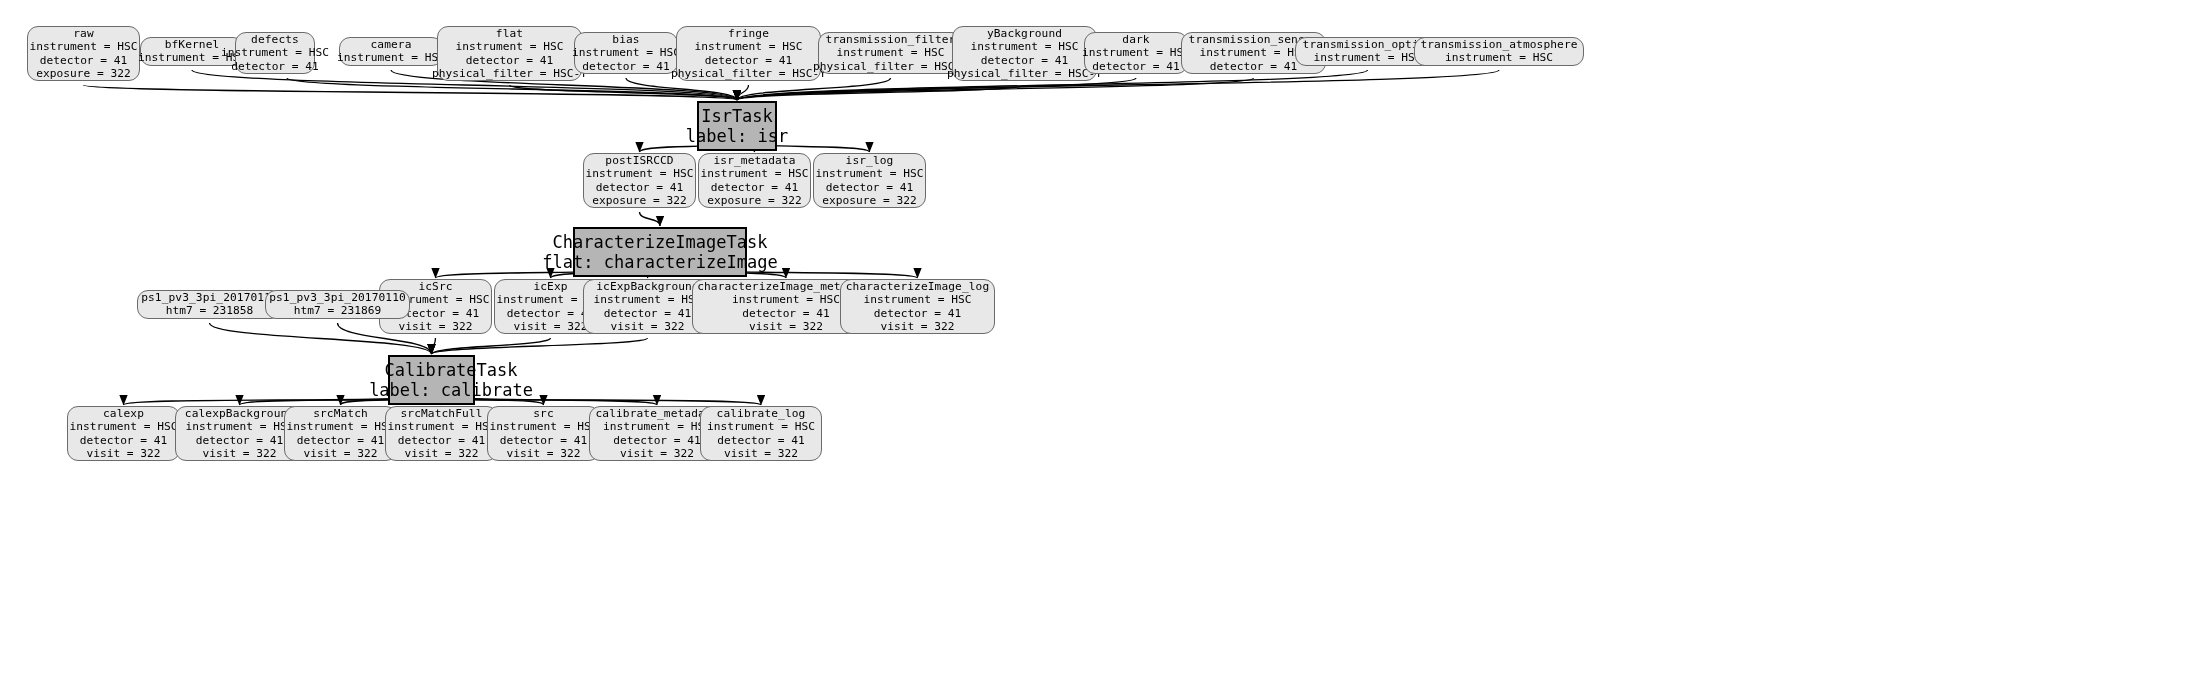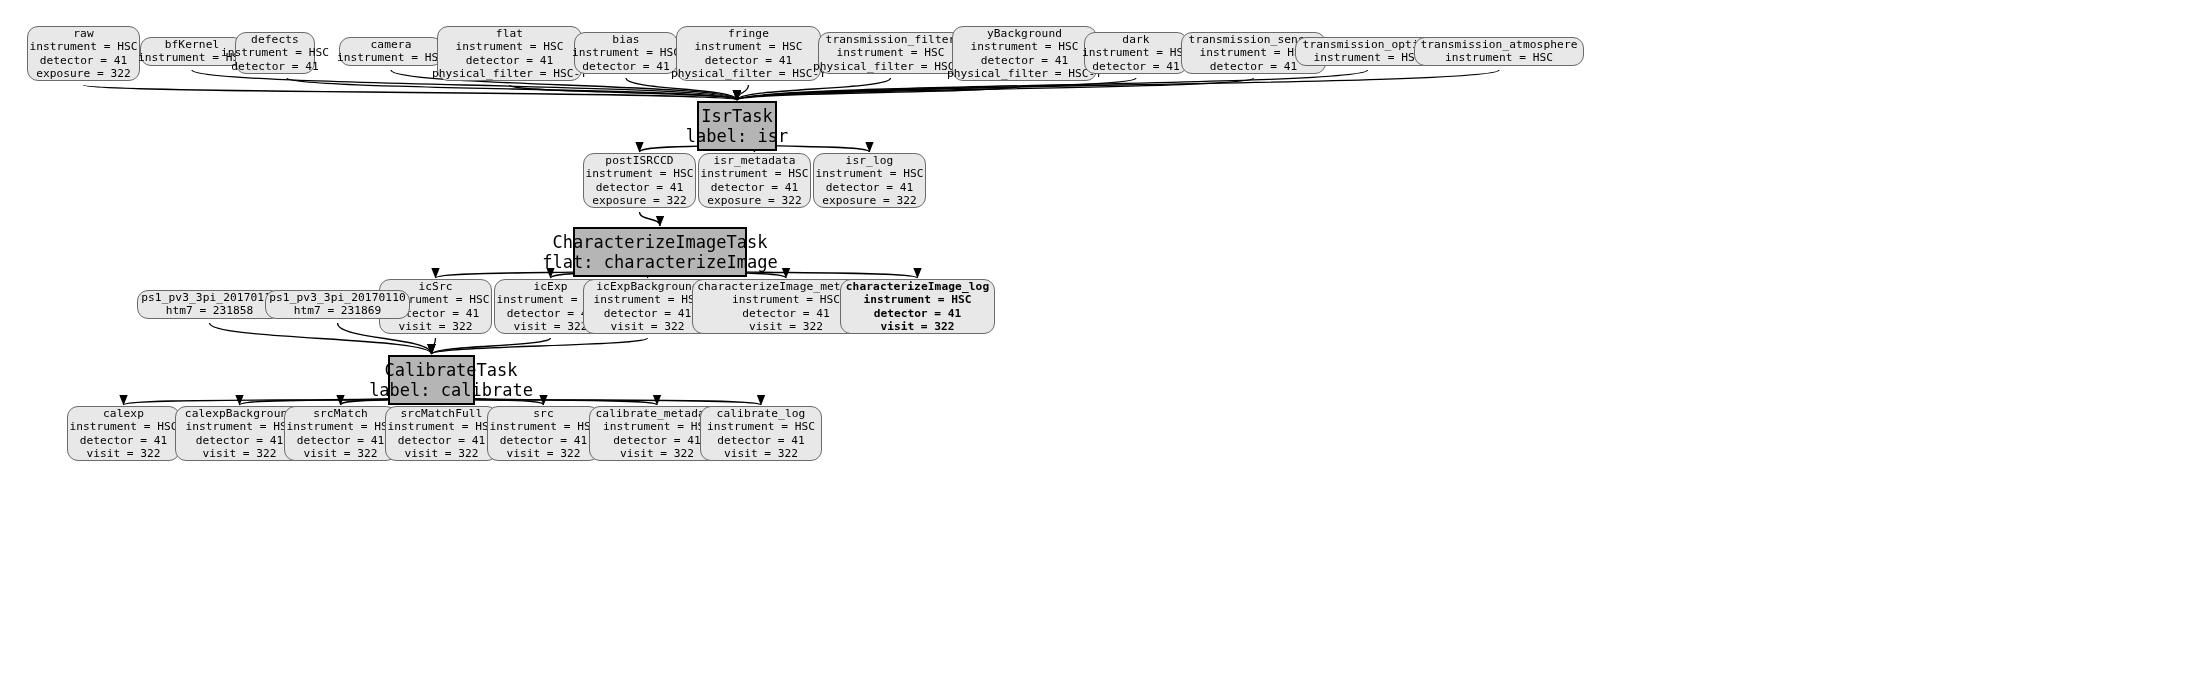--- a/index.html
+++ b/index.html
@@ -237,21 +237,21 @@
     <span class="ln">visit = 322</span>
   </div>
 
   <div class="node dataset" style="left:692px; top:279px; width:188px;">
     <span class="ln title">characterizeImage_metadata</span>
     <span class="ln">instrument = HSC</span>
     <span class="ln">detector = 41</span>
     <span class="ln">visit = 322</span>
   </div>
 
-  <div class="node dataset" style="left:840px; top:279px; width:155px;font-weight:bold;">
+  <div class="node dataset" style="left:840px; top:279px; width:155px;">
     <span class="ln title">characterizeImage_log</span>
     <span class="ln">instrument = HSC</span>
     <span class="ln">detector = 41</span>
     <span class="ln">visit = 322</span>
   </div>
 
   <div class="node dataset" style="left:137px; top:290px; width:145px;">
     <span class="ln title">ps1_pv3_3pi_20170110</span>
     <span class="ln">htm7 = 231858</span>
   </div>

